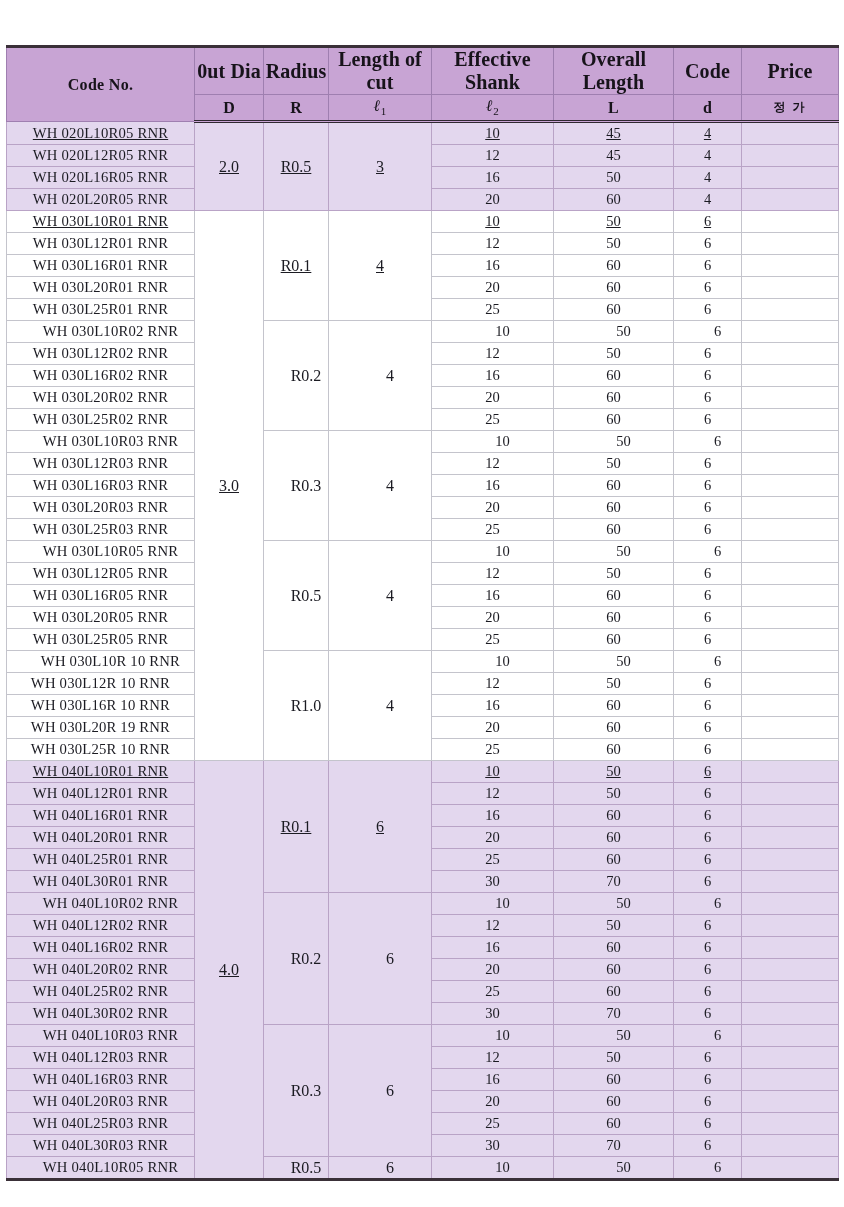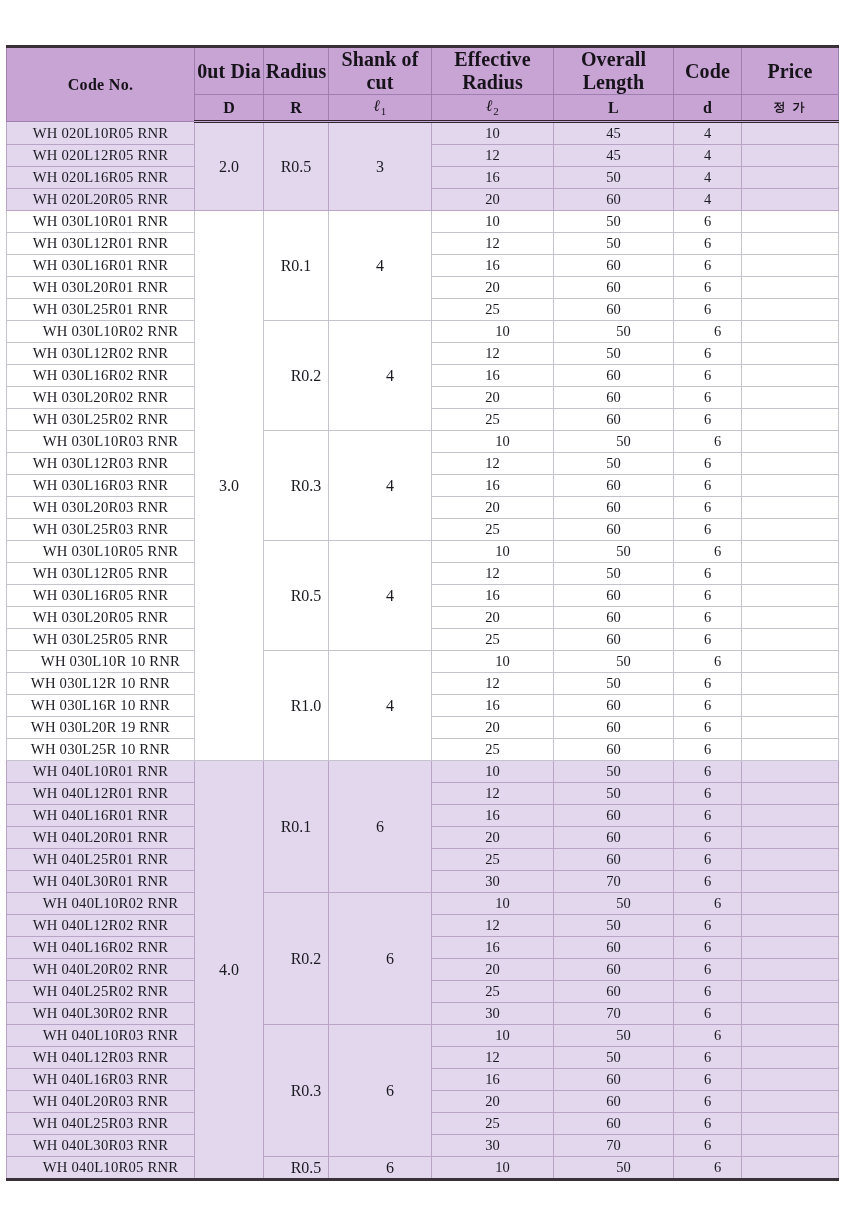--- a/index.html
+++ b/index.html
@@ -88,21 +88,21 @@
 
   
   tbody tr.shade td { background: #e3d7ee; border-color: #b9a3c6; }
   
   tbody tr.plain td { background: #ffffff; border-color: #c4c4cc; }
 
   tbody td.merge { vertical-align: middle; font-size: 16px; }
 
   
   tbody tr.blockstart td { border-top: 1px solid #8f7aa0; padding-left: 20px; }
-  tbody tr.groupstart td { border-top: 1px solid #6f6078; }
+  tbody tr.groupstart td { border-top: 1px solid #6f6078; text-decoration: underline; }
 </style>
 </head>
 <body>
 
 <div id="sheet">
 
   <table class="spec">
     <colgroup>
       <col class="c-code">
         <col class="c-dia">
@@ -112,22 +112,22 @@
         <col class="c-ovr">
         <col class="c-shank">
         <col class="c-price">
     </colgroup>
 
     <thead>
       <tr class="hrow1">
         <th class="code-head" rowspan="2">Code No.</th>
         <th>0ut Dia</th>
         <th>Radius</th>
-        <th>Shank of cut</th>
-        <th>Effective Radius</th>
+        <th>Length of cut</th>
+        <th>Effective Shank</th>
         <th>Overall Length</th>
         <th>Code</th>
         <th>Price</th>
       </tr>
       <tr class="hrow2">
         <th>D</th>
         <th>R</th>
         <th><span class="ell">ℓ</span><span class="sub">1</span></th>
         <th><span class="ell">ℓ</span><span class="sub">2</span></th>
         <th>L</th>

